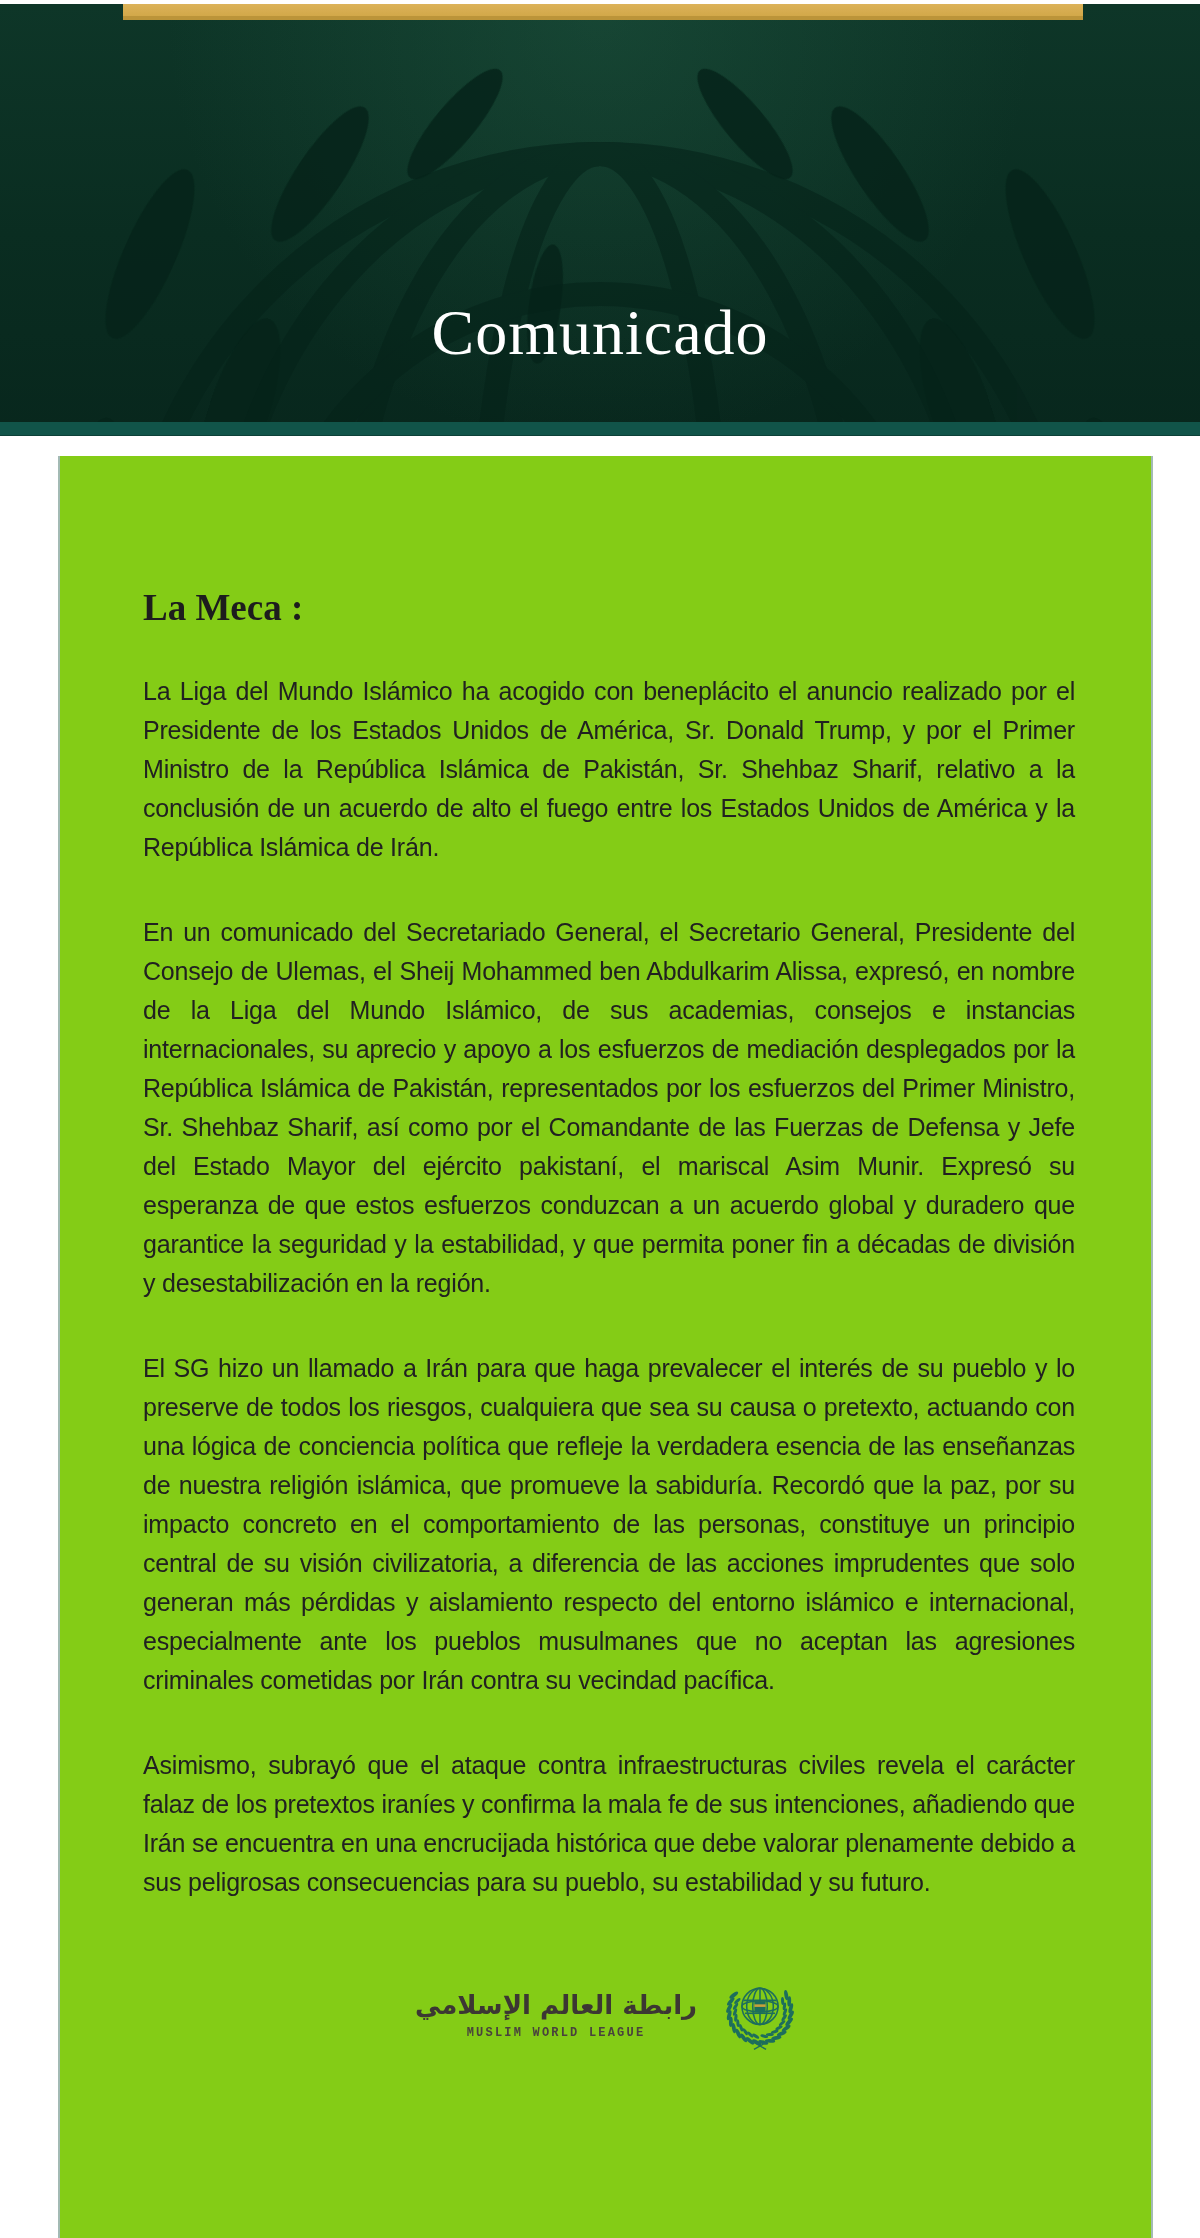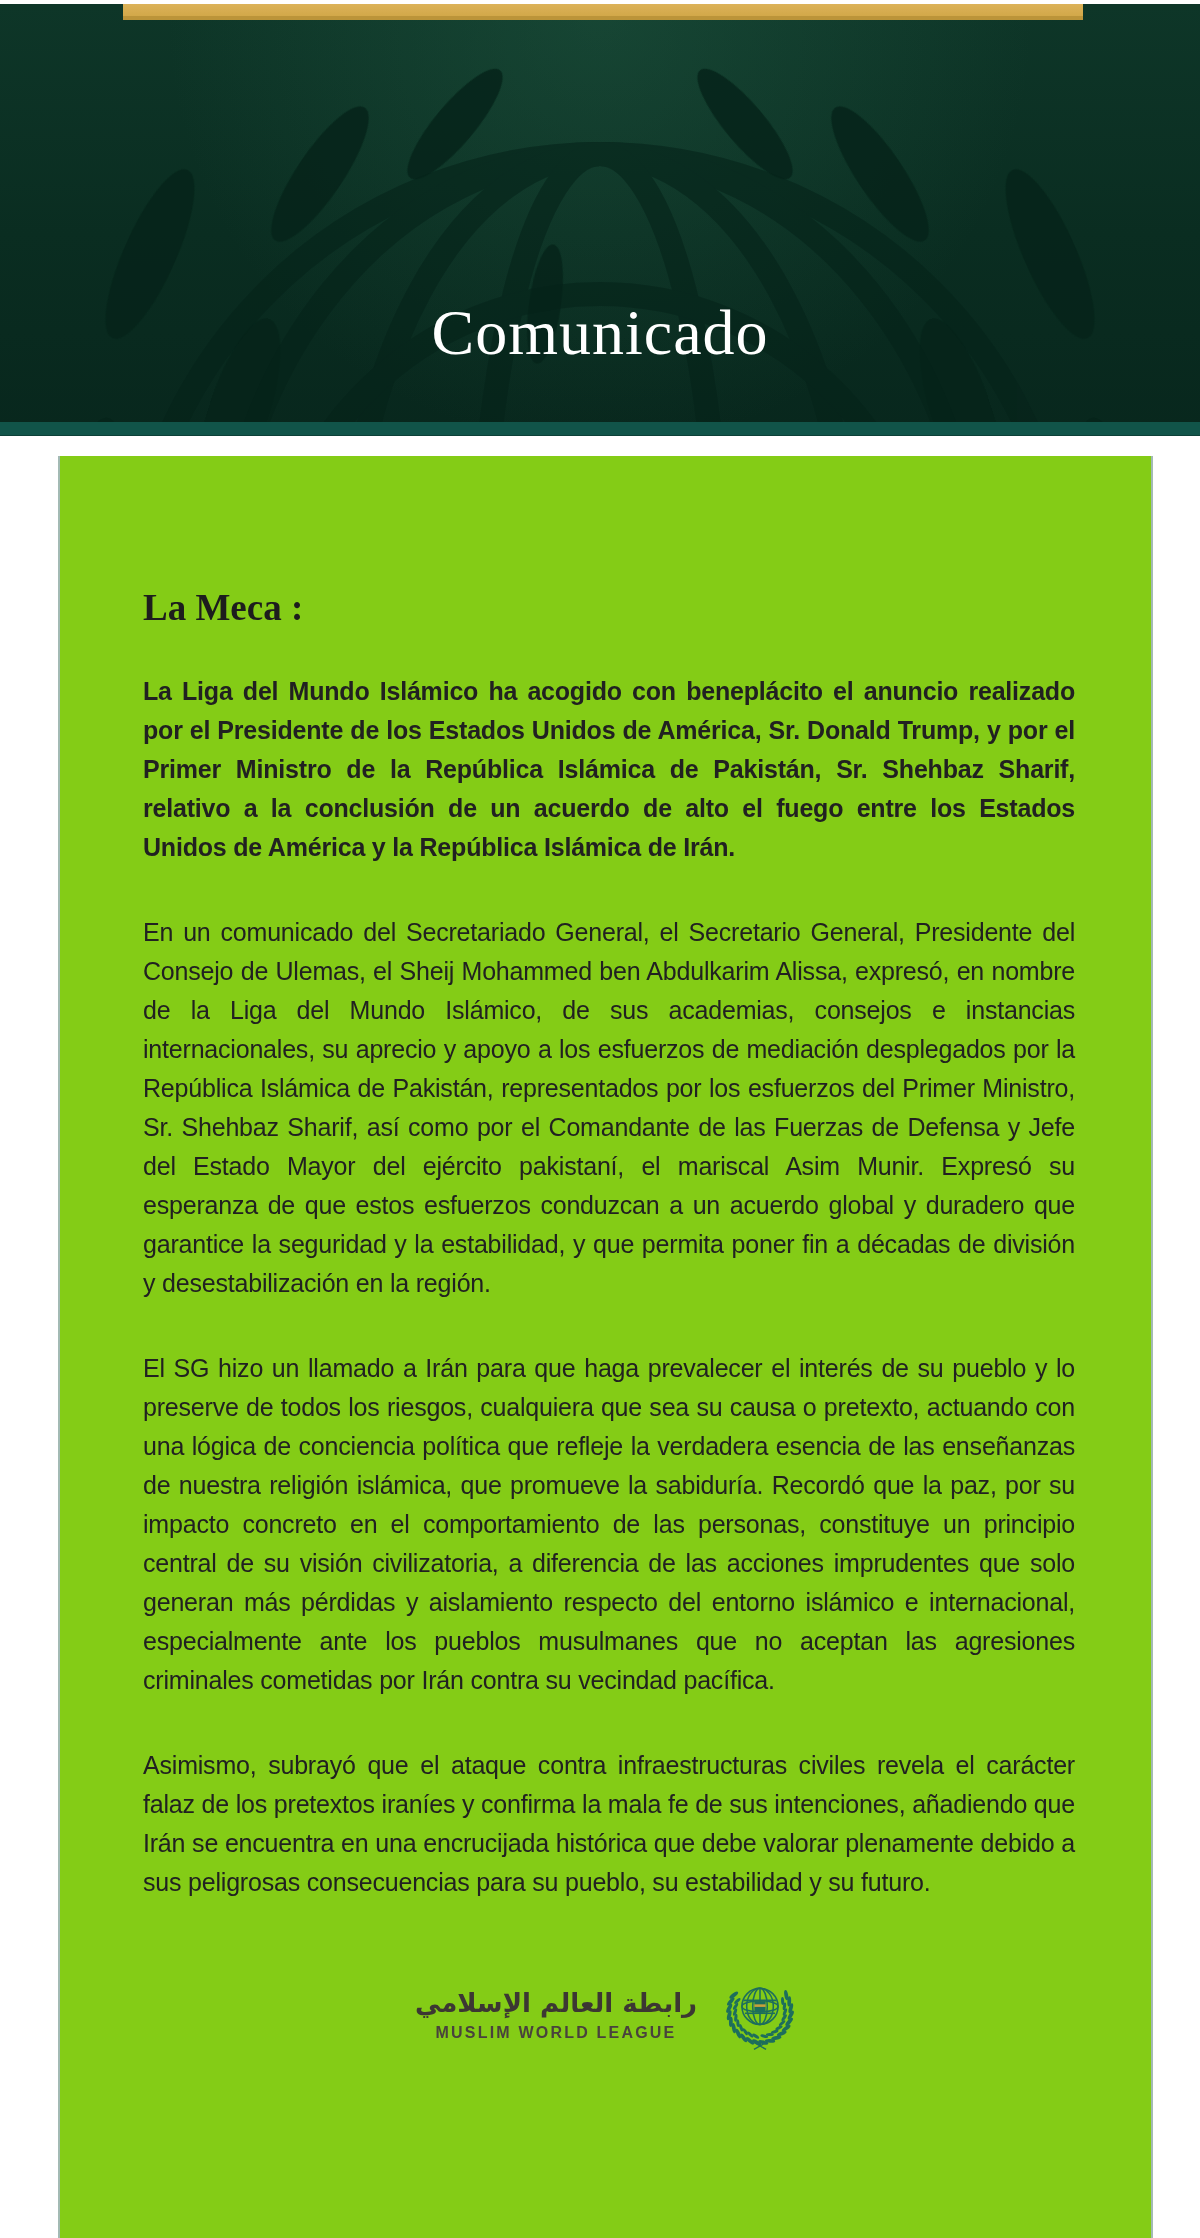--- a/index.html
+++ b/index.html
@@ -49,37 +49,37 @@
     margin:0;padding-top:131px;
     font-family:"Liberation Serif",serif;font-weight:700;
     font-size:37px;line-height:1.15;color:#1d1d1d;
   }
   .content p{
     margin:46px 0 0 0;
     font-size:25px;line-height:39px;color:#212121;
     text-align:justify;text-justify:inter-word;
     letter-spacing:-0.2px;
   }
-  .content p:first-of-type{margin-top:42px;font-weight:bold;}
+  .content p:first-of-type{margin-top:42px;}
 
   
   .logo-row{
     margin-top:68px;
     display:flex;justify-content:center;align-items:center;gap:20px;
   }
   .logo-textblock{display:flex;flex-direction:column;align-items:center;}
   .logo-arabic{
     direction:rtl;
     font-family:"DejaVu Sans",sans-serif;font-weight:700;
     font-size:26px;line-height:1.25;color:#3c3733;
   }
   .logo-english{
     margin-top:4px;
-    font-family:Liberation Sans, sans-serif;font-weight:700;
-    font-size:16px;letter-spacing:2.2px;color:#49423d;white-space:nowrap;
+    font-family:Liberation Mono, monospace;font-weight:700;
+    font-size:12px;letter-spacing:2.2px;color:#49423d;white-space:nowrap;
   }
   .emblem{width:86px;height:90px;display:block;}
 </style>
 </head>
 <body>
 
 <div class="page">
 
   <div class="header">
     <svg class="header-deco" viewBox="0 0 1200 418" aria-hidden="true">

